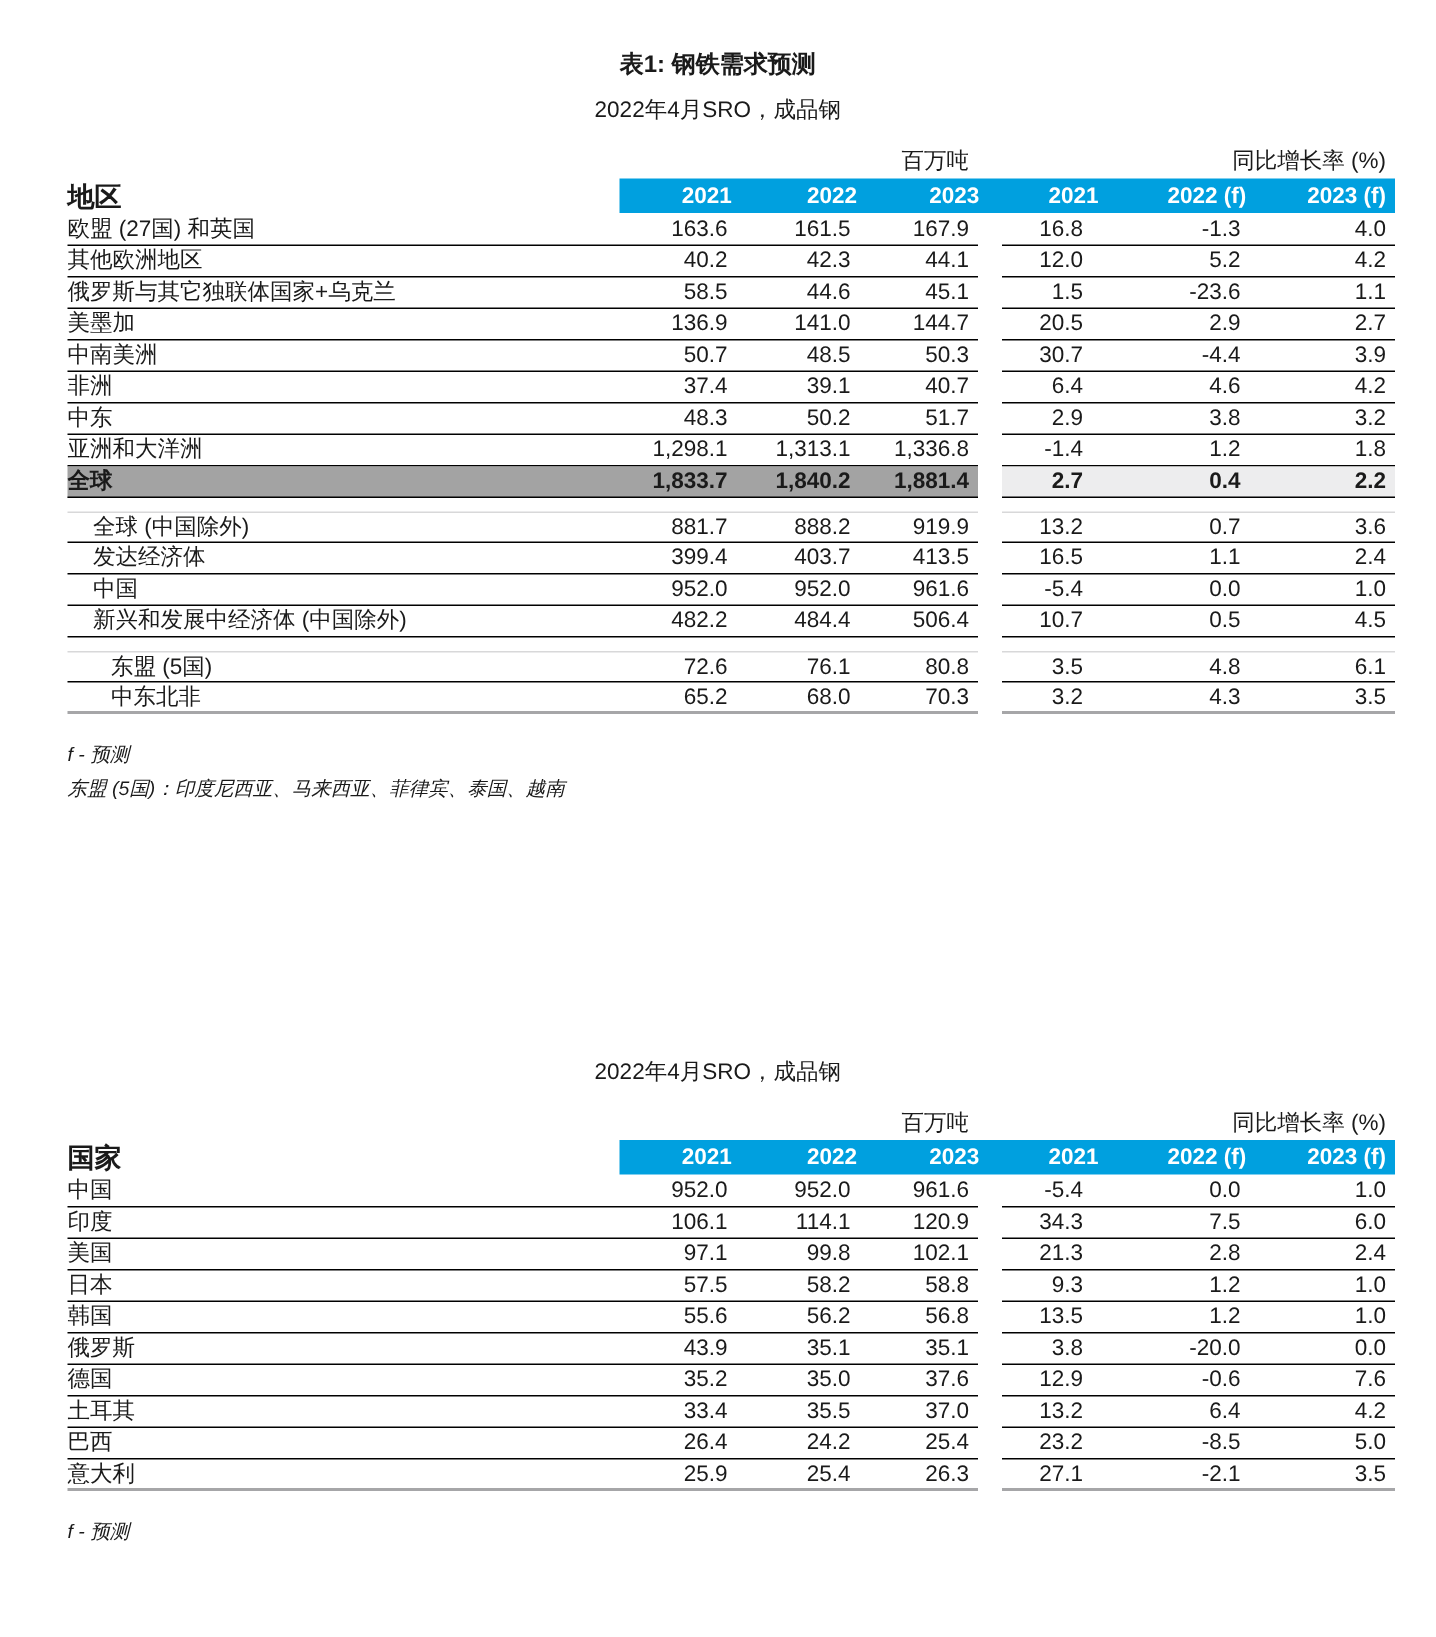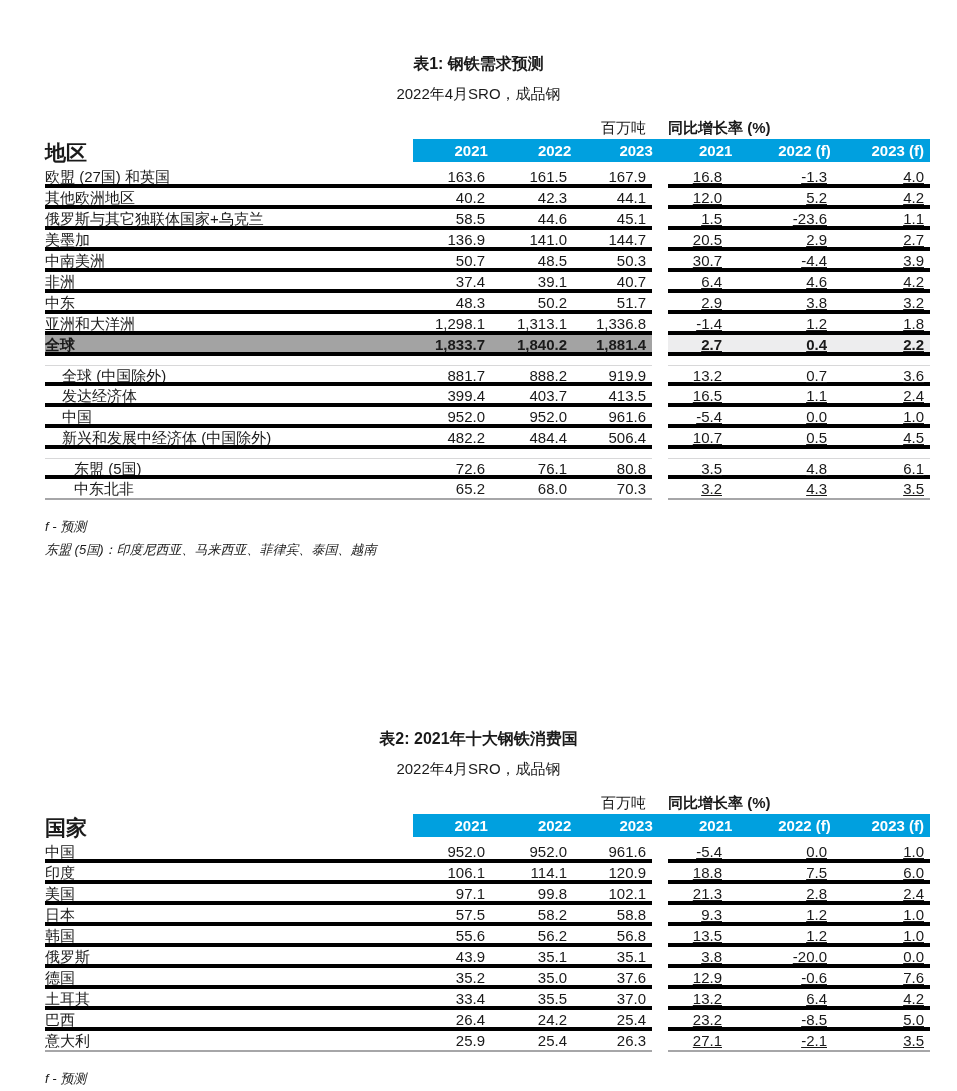--- a/index.html
+++ b/index.html
@@ -2,42 +2,42 @@
 <html><head>
 <meta charset="utf-8">
 <style>
   * { box-sizing: border-box; margin: 0; padding: 0; }
   html, body { background: #ffffff; }
   body {
     width: 957px; height: 1091px; overflow: hidden;
     font-family: "Liberation Sans", "DejaVu Sans", sans-serif;
     color: #1a1a1a;
   }
-  .page { padding-top: 54px; }
+  .page { padding-top: 34px; }
   .tbl-title { text-align: center; font-weight: bold; font-size: 16px; line-height: 20px; }
   .tbl-subtitle { text-align: center; font-size: 15px; line-height: 20px; margin-top: 10px; }
   .grid-wrap { margin: 14px 27px 0 45px; width: 885px; }
   .group-label-row { display: flex; font-size: 15px; line-height: 19px; align-items: flex-end; }
   .gl-spacer { width: 368px; }
   .gl.unit { width: 239px; text-align: right; padding-right: 6px; }
   .gl-gap { width: 16px; }
-  .gl.growth { width: 262px; text-align: left; padding-right: 6px; font-weight: bold; }
+  .gl.growth { width: 262px; text-align: right; padding-right: 6px; }
   .head-row { display: flex; margin-top: 2px; }
-  .head-label { width: 368px; font-weight: bold; font-size: 21px; display: flex; align-items: center; }
+  .head-label { width: 368px; font-weight: bold; font-size: 18px; display: flex; align-items: center; }
   .head-band { display: flex; color: #ffffff; font-weight: bold; height: 23px; line-height: 23px; font-size: 15px; width: 517px; }
   .hc { text-align: right; padding-right: 6px; margin-left: 28px; }
   .hc1 { width: 78px; } .hc2 { width: 82px; } .hc3 { width: 79px; }
   .hgap { width: 16px; }
   .hc4 { width: 60px; } .hc5 { width: 105px; } .hc6 { width: 97px; }
   .rows {}
   .row { display: flex; height: 21px; font-size: 15px; line-height: 20px; }
-  .seg { display: flex; border-bottom: 4px solid #000000; }
+  .seg { display: flex; border-bottom: 1px solid #000000; }
   .seg1 { width: 607px; }
   .rgap { width: 16px; }
-  .seg2 { width: 262px; text-decoration: underline; }
+  .seg2 { width: 262px; }
   .cell.label { width: 368px; white-space: nowrap; overflow: hidden; }
   .num { text-align: right; padding-right: 6px; }
   .c1 { width: 78px; } .c2 { width: 82px; } .c3 { width: 79px; }
   .c4 { width: 60px; } .c5 { width: 105px; } .c6 { width: 97px; }
   .row.bold { font-weight: bold; }
   .row.topline .seg { border-top: 1px solid #d8d8d9; }
   .row.lastline .seg { border-bottom: 2px solid #a6a6a8; }
   .ind0 { padding-left: 0; } .ind1 { padding-left: 17px; } .ind2 { padding-left: 29px; }
   .spacer { height: 9px; }
   .footnotes { margin-top: 15px; font-size: 13px; font-style: italic; line-height: 23px; }
@@ -283,21 +283,20 @@
             </div>
           </div>
         </div>
         <div class="footnotes">
           <div class="footnote">f - 预测</div>
           <div class="footnote">东盟 (5国)：印度尼西亚、马来西亚、菲律宾、泰国、越南</div>
         </div>
       </div>
     </section>
   <section class="table-section second">
-      <div class="tbl-title">表2: 2021年十大钢铁消费国</div>
       <div class="tbl-subtitle">2022年4月SRO，成品钢</div>
       <div class="grid-wrap">
         <div class="group-label-row">
           <div class="gl-spacer"></div>
           <div class="gl unit">百万吨</div>
           <div class="gl-gap"></div>
           <div class="gl growth">同比增长率 (%)</div>
         </div>
         <div class="head-row">
           <div class="head-label">国家</div>
@@ -328,21 +327,21 @@
           </div>
           <div class="row">
             <div class="seg seg1">
               <div class="cell label ind0">印度</div>
               <div class="cell num c1">106.1</div>
               <div class="cell num c2">114.1</div>
               <div class="cell num c3">120.9</div>
             </div>
             <div class="rgap"></div>
             <div class="seg seg2">
-              <div class="cell num c4">18.8</div>
+              <div class="cell num c4">34.3</div>
               <div class="cell num c5">7.5</div>
               <div class="cell num c6">6.0</div>
             </div>
           </div>
           <div class="row">
             <div class="seg seg1">
               <div class="cell label ind0">美国</div>
               <div class="cell num c1">97.1</div>
               <div class="cell num c2">99.8</div>
               <div class="cell num c3">102.1</div>

